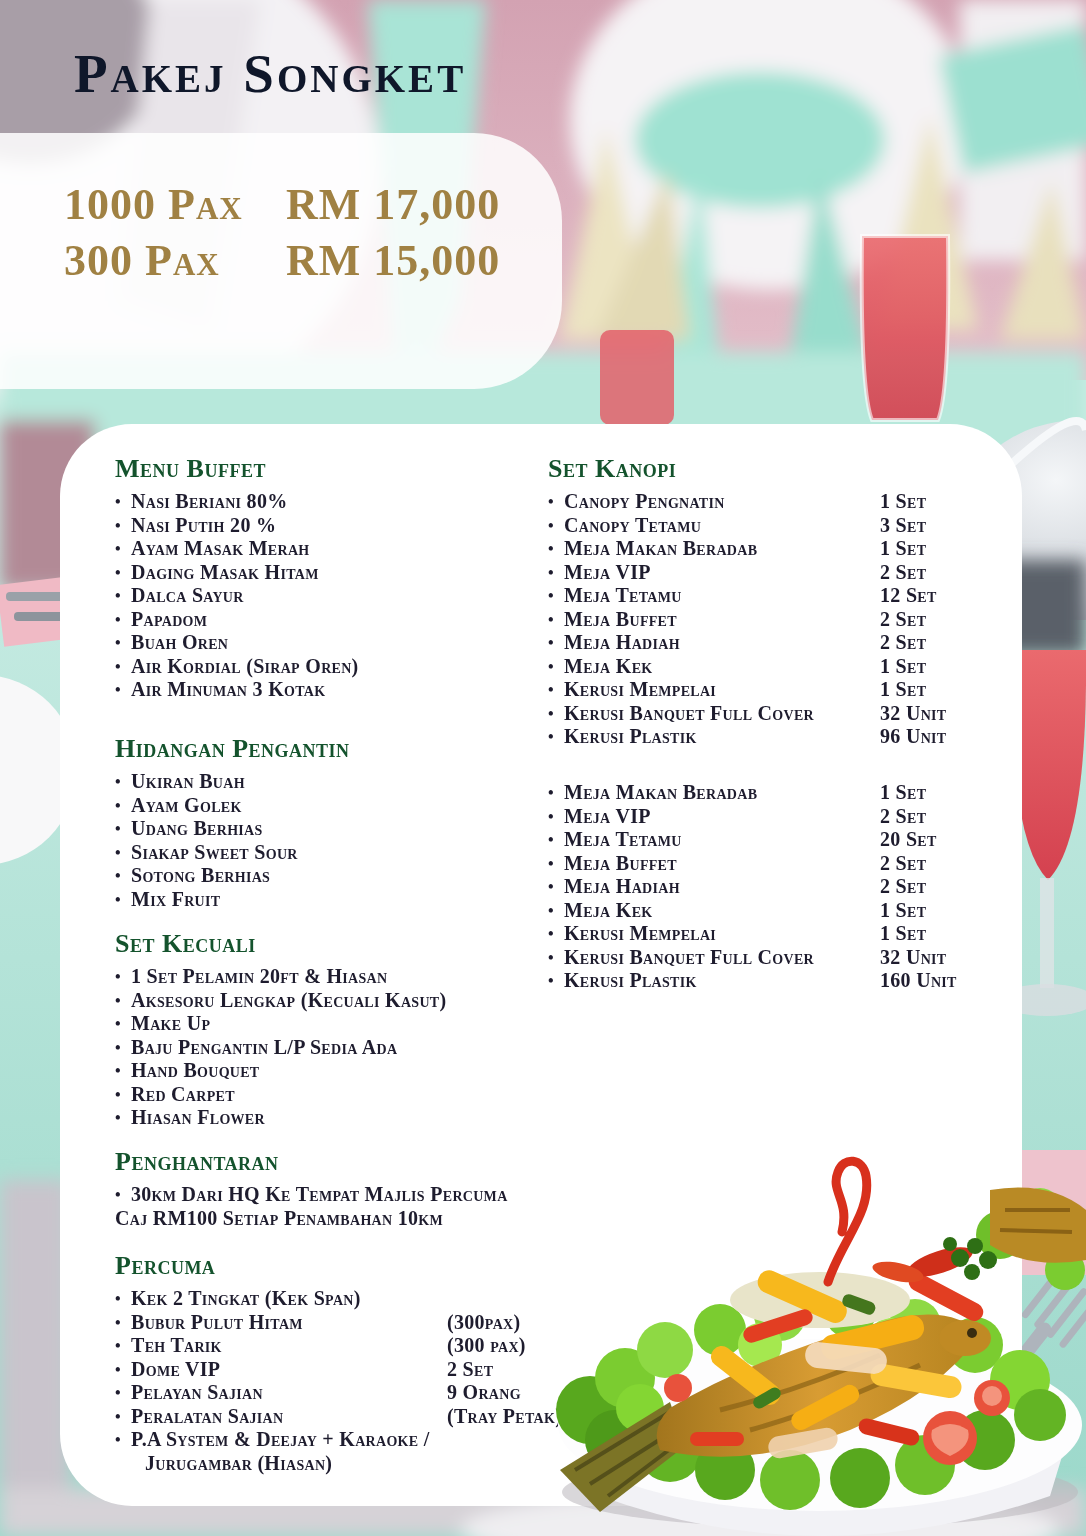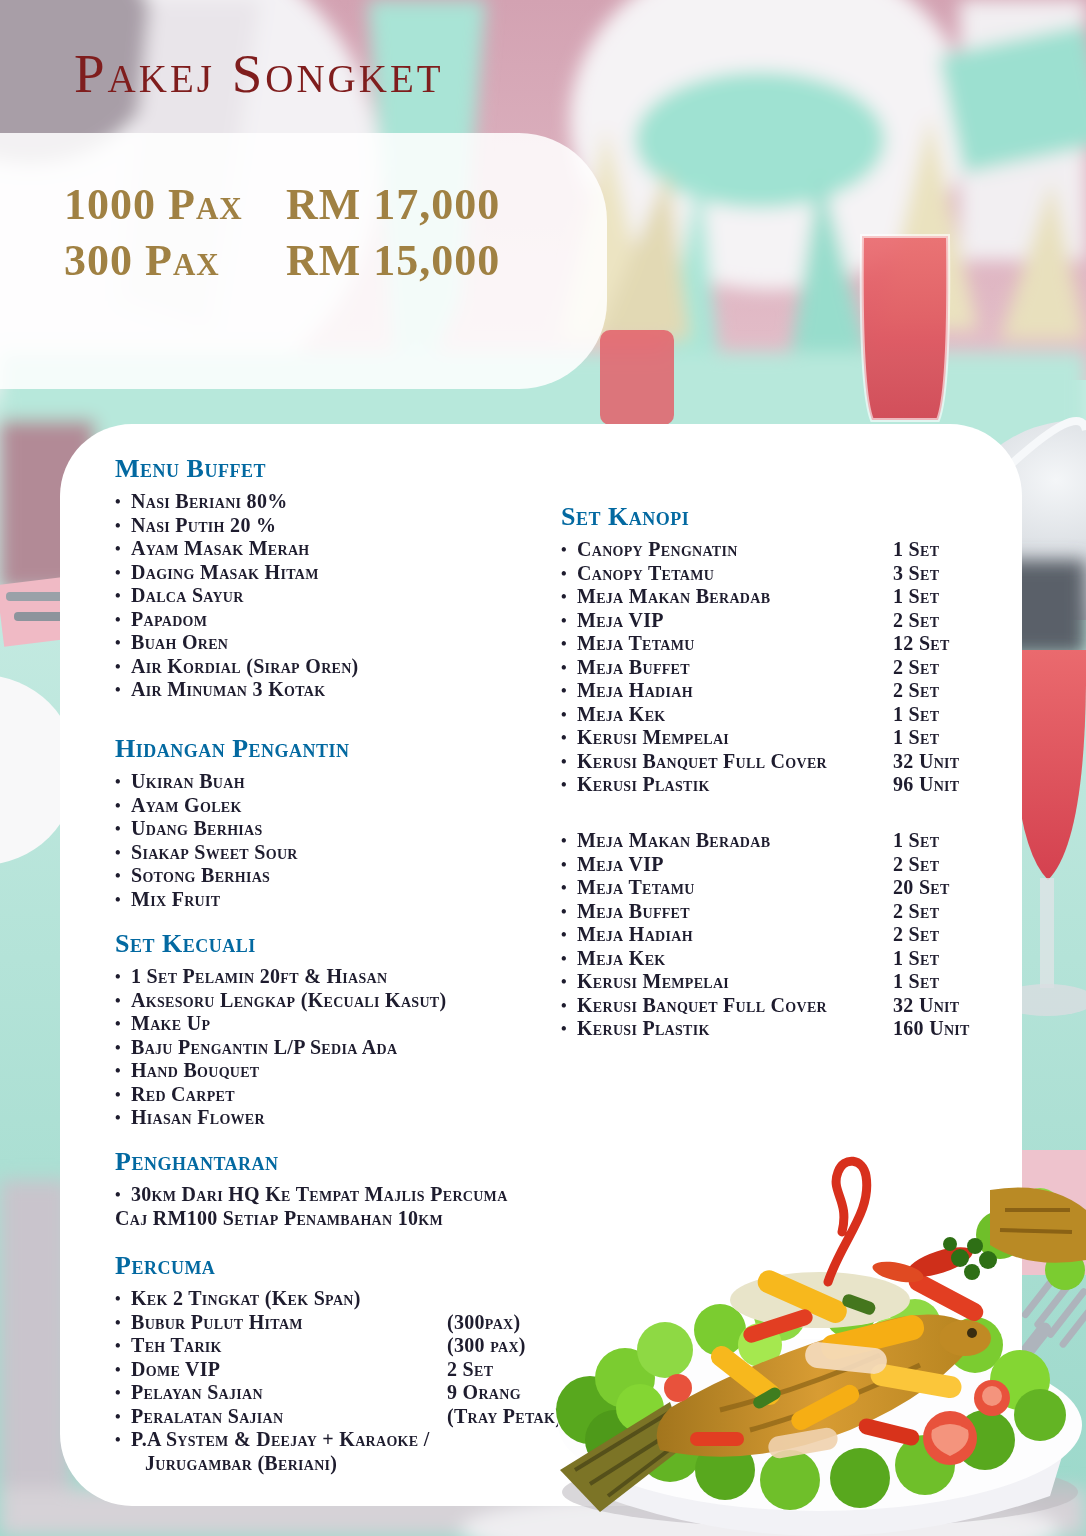--- a/index.html
+++ b/index.html
@@ -1,49 +1,49 @@
 <!DOCTYPE html>
 <html><head>
 <meta charset="utf-8">
 <style>
   html,body{margin:0;padding:0;background:#888;}
   .page{position:relative;width:1086px;height:1536px;overflow:hidden;
         font-family:"Liberation Serif", serif;background:#e8c6d0;}
   .photo-bg{position:absolute;left:0;top:0;}
   
   .title{position:absolute;left:74px;top:42px;margin:0;
-         font-size:55px;line-height:64px;font-weight:normal;
-         font-variant:small-caps;letter-spacing:3px;color:#7f1d1d;}
+         font-size:55px;line-height:64px;font-weight:bold;
+         font-variant:small-caps;letter-spacing:3px;color:#0f172a;}
   
   .price-panel{position:absolute;left:0;top:133px;width:562px;height:256px;
                background:rgba(255,255,255,0.86);
-               border-radius:0 88px 88px 0;padding-left:45px;}
+               border-radius:0 88px 88px 0;}
   .price-rows{position:absolute;left:64px;top:44px;}
   .price-row{display:flex;font-size:44px;line-height:56px;font-weight:bold;
              font-variant:small-caps;color:#a08143;letter-spacing:1px;}
   .price-row .pax{width:222px;}
   
   .card{position:absolute;left:60px;top:424px;width:962px;height:1082px;
         background:#ffffff;border-radius:72px;}
   .section{position:absolute;}
   .section h3{margin:0 0 6px 0;font-size:26px;line-height:30px;font-weight:bold;
-              font-variant:small-caps;color:#0369a1;letter-spacing:0.5px;}
+              font-variant:small-caps;color:#14532d;letter-spacing:0.5px;}
   .items{list-style:none;margin:0;padding:0;}
   .items li{display:flex;font-size:20px;line-height:23.5px;font-weight:bold;
             font-variant:small-caps;color:#1e1c2e;letter-spacing:0.3px;}
   .bullet{width:16px;flex:0 0 16px;font-size:16px;}
   .lbl{flex:0 0 316px;width:316px;}
   .lbl .l2{display:block;padding-left:14px;}
   .qty{flex:1;}
   .plain-line{font-size:20px;line-height:23.5px;font-weight:bold;
               font-variant:small-caps;color:#1e1c2e;letter-spacing:0.3px;display:flex;}
   .col-narrow .lbl{flex:0 0 420px;width:420px;}
   
   .sec-left{left:55px;width:450px;}
-  .sec-right{left:501px;width:420px;margin-top:48px;}
+  .sec-right{left:488px;width:420px;}
   .fish{position:absolute;left:520px;top:1140px;}
 </style>
 </head>
 <body>
 
 <div class="page">
 
   <svg class="photo-bg" width="1086" height="1536" viewBox="0 0 1086 1536">
     <defs>
       <filter id="soft" x="-30%" y="-30%" width="160%" height="160%">
@@ -330,21 +330,21 @@
           </li>
 
           <li>
             <span class="bullet">•</span>
             <span class="lbl"><span>Peralatan Sajian</span><span class="l2"></span></span>
             <span class="qty">(Tray Petak)</span>
           </li>
 
           <li>
             <span class="bullet">•</span>
-            <span class="lbl"><span>P.A System &amp; Deejay + Karaoke /</span><span class="l2">Jurugambar (Beriani)</span></span>
+            <span class="lbl"><span>P.A System &amp; Deejay + Karaoke /</span><span class="l2">Jurugambar (Hiasan)</span></span>
             <span class="qty"></span>
           </li>
         </ul>
     </div>
 
     <div class="section sec-right" style="top:30px">
       <h3>Set Kanopi</h3>
       <ul class="items">
 
           <li>

